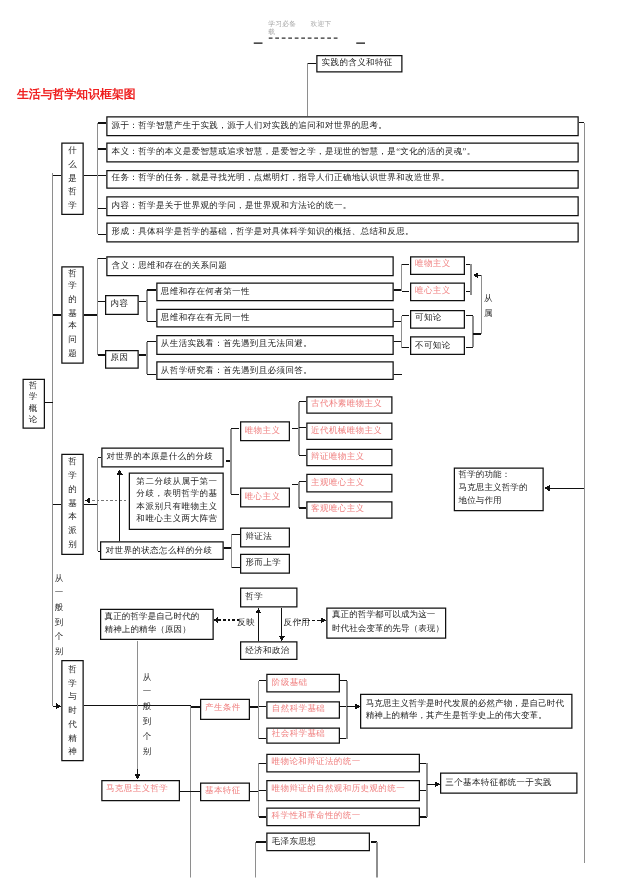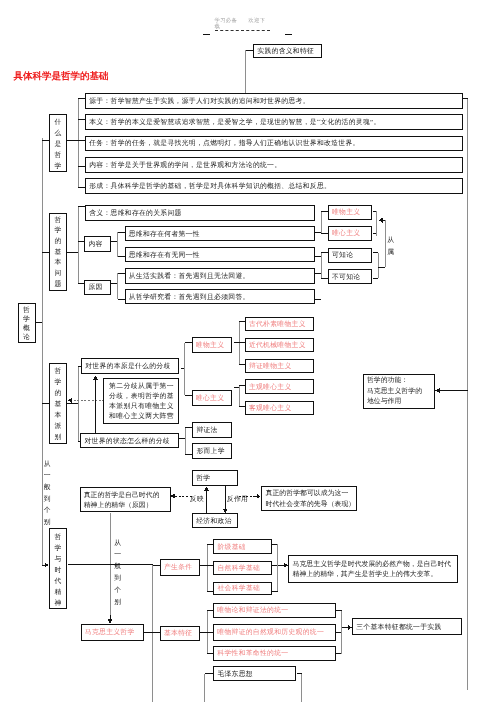--- a/index.html
+++ b/index.html
@@ -160,21 +160,21 @@
       <line x1="463" y1="98" x2="467.5" y2="98" stroke="#111" stroke-width="1"></line>
       <line x1="467.5" y1="390.5" x2="439.2" y2="390.5" stroke="#111" stroke-width="1"></line>
       <polygon points="435.5,390.5 439.7,388 439.7,393" fill="#111" stroke="none"></polygon>
       <line x1="245.8" y1="50.7" x2="253.1" y2="50.7" stroke="#111" stroke-width="1"></line>
       <line x1="245.8" y1="50.2" x2="245.8" y2="93" stroke="#8e8e8e" stroke-width="1"></line>
     </svg>
 
   <div id="wm">学习必备　　欢迎下载</div>
   <div class="dash" style="left:202.7px;top:33.6px;width:7.4px;"></div>
   <div class="dash" style="left:284.9px;top:33.6px;width:7.6px;"></div>
-  <div id="title">具体科学是哲学的基础</div>
+  <div id="title">生活与哲学知识框架图</div>
 <div class="bx" style="left: 253.1px; top: 44.1px; width: 69.1px; height: 14.1px;">
       <span class="t">实践的含义和特征</span>
     </div>
     <div class="bx vt" style="left: 17.5px; top: 302.5px; width: 18px; height: 40px;">
       <span class="t" style="text-align: center; left: 0px; right: 0px;">
         <i style="height: 9.25px; line-height: 9.25px;">哲</i>
         <i style="height: 9.25px; line-height: 9.25px;">学</i>
         <i style="height: 9.25px; line-height: 9.25px;">概</i>
         <i style="height: 9.25px; line-height: 9.25px;">论</i>
       </span>

